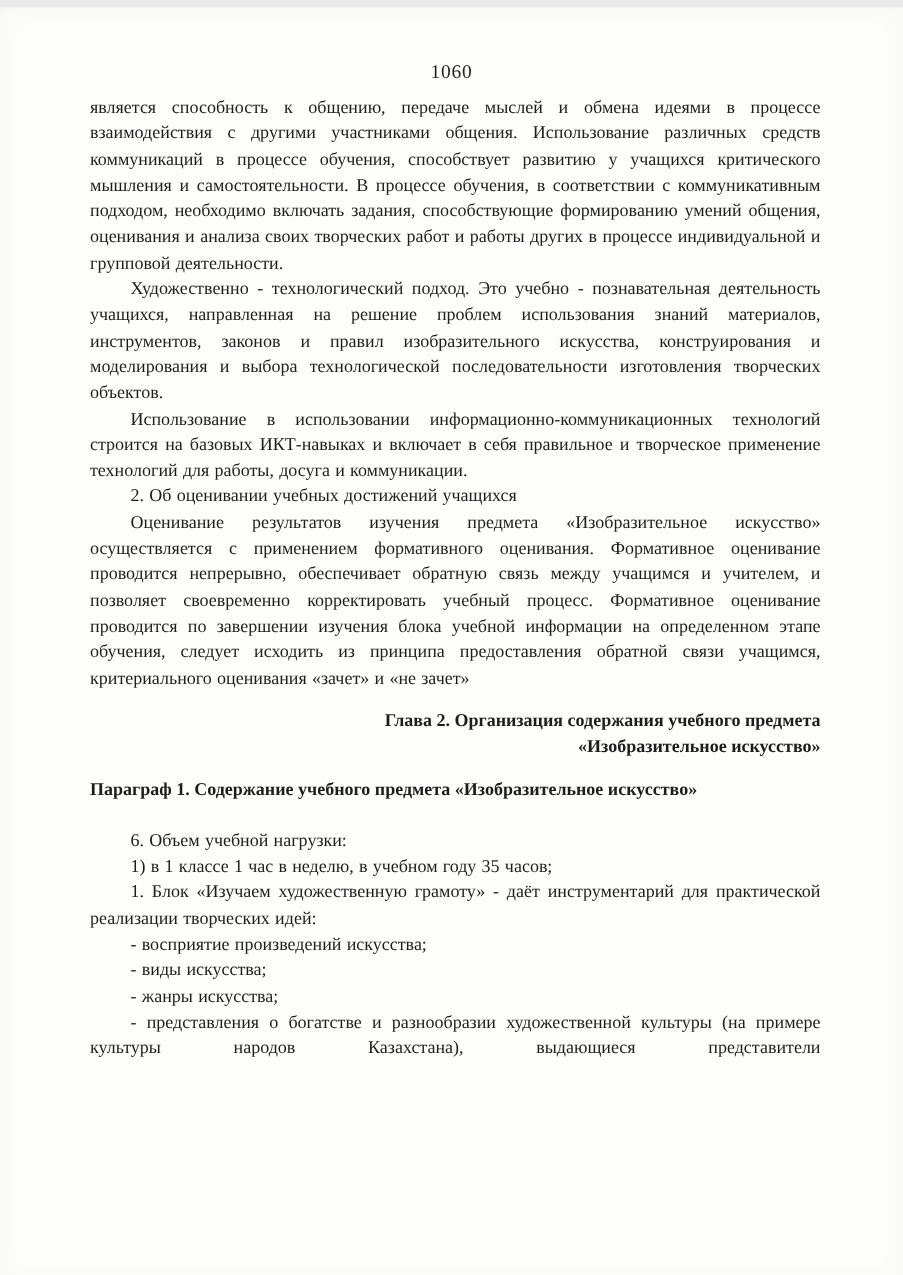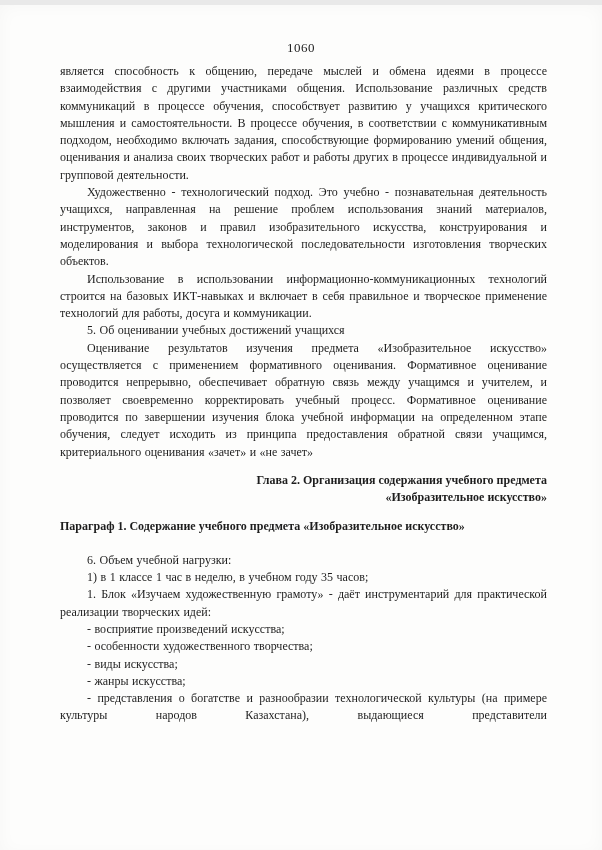--- a/index.html
+++ b/index.html
@@ -76,42 +76,41 @@
 
   <div class="content">
 
     <p class="no-indent">является способность к общению, передаче мыслей и обмена идеями в процессе взаимодействия с другими участниками общения. Использование различных средств коммуникаций в процессе обучения, способствует развитию у учащихся критического мышления и самостоятельности. В процессе обучения, в соответствии с коммуникативным подходом, необходимо включать задания, способствующие формированию умений общения, оценивания и анализа своих творческих работ и работы других в процессе индивидуальной и групповой деятельности.</p>
 
     <p>Художественно - технологический подход.  Это учебно - познавательная деятельность учащихся, направленная на решение проблем использования знаний материалов, инструментов, законов и правил изобразительного искусства, конструирования и моделирования и выбора технологической последовательности изготовления творческих объектов.</p>
 
 
     <p>Использование в использовании информационно-коммуникационных технологий строится на базовых ИКТ-навыках и включает в себя правильное и творческое применение технологий для работы, досуга и коммуникации.</p>
 
-    <p>5. Об оценивании учебных достижений учащихся</p>
+    <p>2. Об оценивании учебных достижений учащихся</p>
 
     <p>Оценивание результатов изучения предмета «Изобразительное искусство» осуществляется с применением формативного оценивания. Формативное оценивание проводится непрерывно, обеспечивает обратную связь между учащимся и учителем, и позволяет своевременно корректировать учебный процесс. Формативное оценивание проводится по завершении изучения блока учебной информации на определенном этапе обучения, следует исходить из принципа предоставления обратной связи учащимся, критериального оценивания «зачет» и «не зачет»</p>
 
     <div class="chapter-heading">
       <div>Глава 2. Организация содержания учебного предмета</div>
       <div>«Изобразительное искусство»</div>
     </div>
 
     <div class="paragraph-heading">Параграф 1. Содержание учебного предмета «Изобразительное искусство»</div>
 
     <p class="section-start">6. Объем учебной нагрузки:</p>
 
     <p>1) в 1 классе 1 час в неделю, в учебном году 35 часов;</p>
 
 
     <p>1. Блок «Изучаем художественную грамоту» - даёт инструментарий для практической реализации творческих идей:</p>
 
     <p>- восприятие произведений искусства;</p>
 
-    <p>- особенности художественного творчества;</p>
 
     <p>- виды искусства;</p>
 
     <p>- жанры искусства;</p>
 
-    <p class="justify-last">- представления о богатстве и разнообразии технологической культуры (на примере культуры народов Казахстана), выдающиеся представители</p>
+    <p class="justify-last">- представления о богатстве и разнообразии художественной культуры (на примере культуры народов Казахстана), выдающиеся представители</p>
 
   </div>
 </div>
 
 </body></html>

